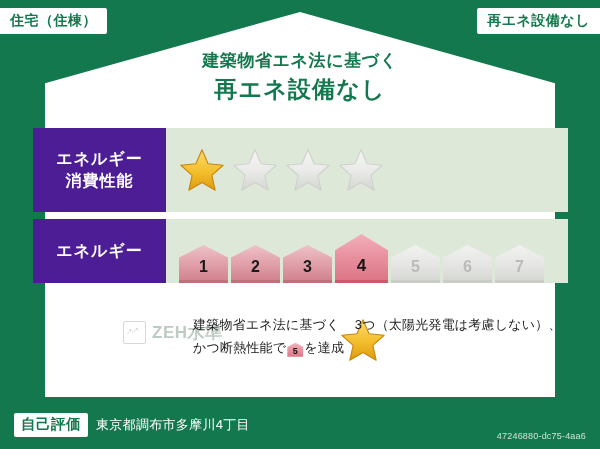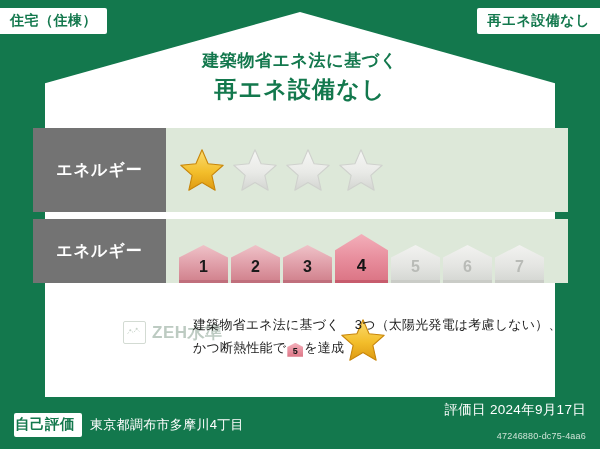--- a/index.html
+++ b/index.html
@@ -78,21 +78,21 @@
     display: flex;
     align-items: stretch;
     left: 33px;
     width: 535px;
   }
   #row-energy { top: 128px; height: 84px; }
   #row-insulation { top: 219px; height: 64px; }
 
   .metric-label {
     width: 133px;
-    background: #737373;
+    background: #4c1d95;
     color: #ffffff;
     font-weight: bold;
     font-size: 16px;
     letter-spacing: 1px;
     line-height: 1.35;
     display: flex;
     flex-direction: column;
     align-items: center;
     justify-content: center;
     text-align: center;
@@ -229,21 +229,21 @@
     display: flex;
     align-items: center;
     gap: 8px;
   }
   #self-eval-tag {
     background: #ffffff;
     color: #13784D;
     font-weight: bold;
     font-size: 14.5px;
     letter-spacing: 0.5px;
-    padding: 2px 7px 3px 1px;
+    padding: 2px 7px 3px 7px;
     border-radius: 2px;
     white-space: nowrap;
   }
   #address-text {
     color: #ffffff;
     font-size: 13px;
     letter-spacing: 0.3px;
     white-space: nowrap;
   }
   #footer-right {
@@ -277,20 +277,21 @@
   <div class="corner-tag" id="tag-left">住宅（住棟）</div>
 
   <div id="title-block">
     <div id="title-sub">建築物省エネ法に基づく</div>
     <div id="title-main">再エネ設備なし</div>
   </div>
 
   <div class="metric-row" id="row-energy">
     <div class="metric-label">
       <span>エネルギー</span>
+      <span>消費性能</span>
     </div>
     <div class="metric-value">
       <div id="stars">
           <svg class="star" viewBox="0 0 50 50" width="46" height="46">
             <defs>
               <linearGradient id="sg0" x1="0" y1="0" x2="0" y2="1">
                 <stop offset="0%" stop-color="#FBDC72"></stop>
                 <stop offset="55%" stop-color="#F3BE2B"></stop>
                 <stop offset="100%" stop-color="#DE9A12"></stop>
               </linearGradient>
@@ -385,17 +386,16 @@
             <path d="M25 3 L31.6 18.2 L48 19.8 L35.7 30.8 L39.3 47 L25 38.6 L10.7 47 L14.3 30.8 L2 19.8 L18.4 18.2 Z" fill="url(#sginline)" stroke="#C8860A" stroke-width="1.2" stroke-linejoin="round"></path>
           </svg></span><span>3つ（太陽光発電は考慮しない）、かつ断熱性能で</span><span class="inline-badge">5</span><span>を達成</span>
     </div>
   </div>
 
   <div id="footer-left">
     <span id="self-eval-tag">自己評価</span>
     <span id="address-text">東京都調布市多摩川4丁目</span>
   </div>
   <div id="footer-right">
-    <div id="eval-date">評価日 2024年9月17日</div>
     <div id="eval-id">47246880-dc75-4aa6</div>
   </div>
 
 </div>
 
 </body></html>

